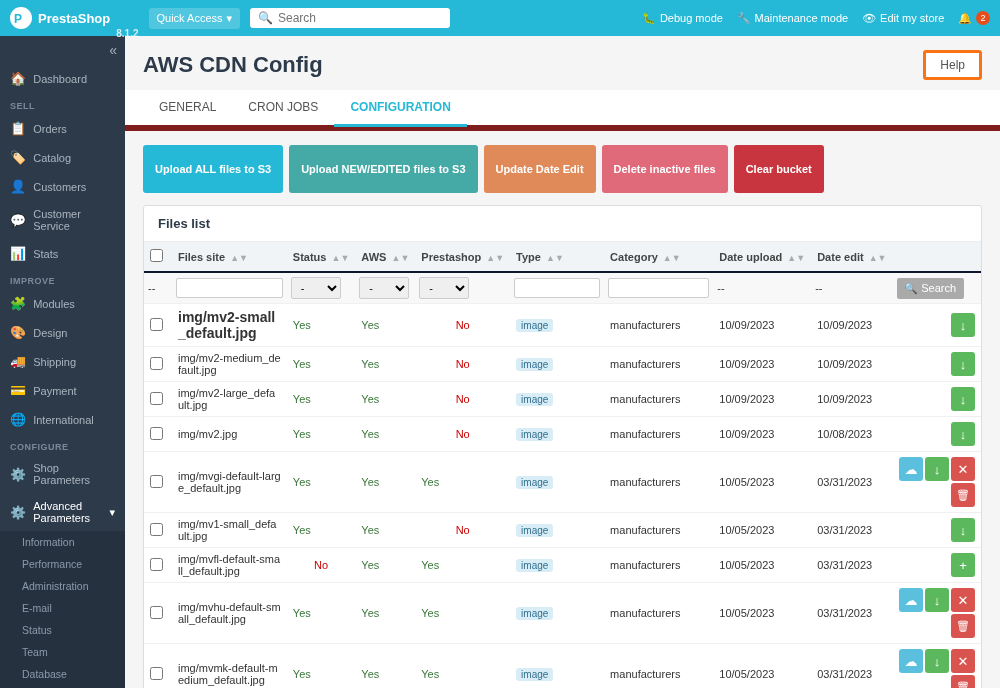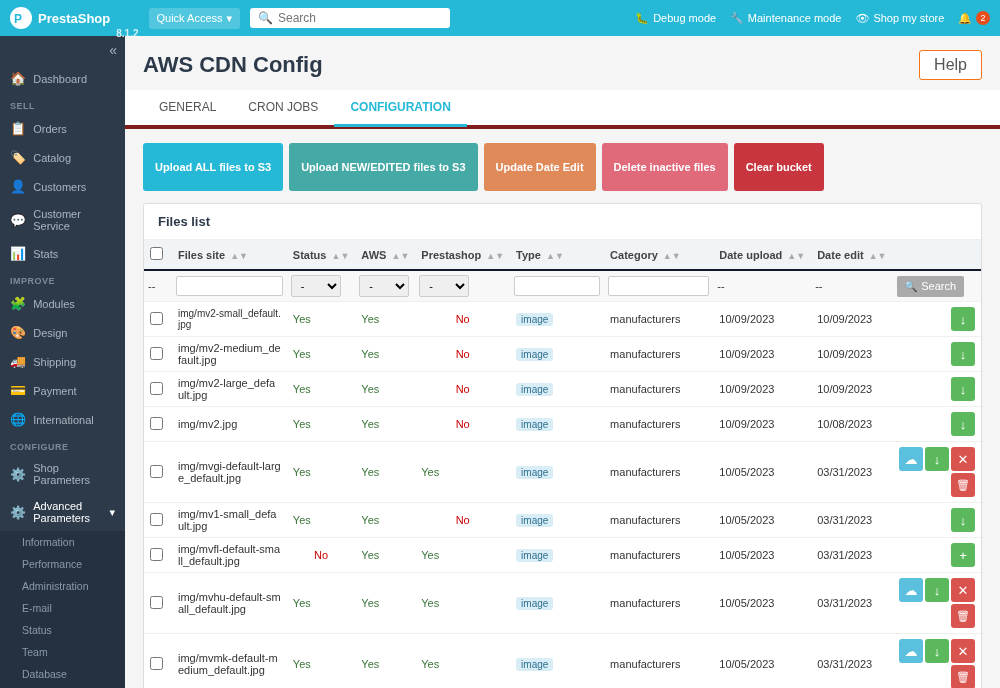--- a/index.html
+++ b/index.html
@@ -29,24 +29,24 @@
     .sidebar-item .icon { font-size: 13px; }
     .sidebar-sub { background: #263140; }
     .sidebar-sub-item { padding: 5px 10px 5px 22px; cursor: pointer; color: #8a9aaa; font-size: 10.5px; display: block; }
 
     
     .main { flex: 1; overflow-y: auto; background: #f5f5f5; }
     .breadcrumb { padding: 6px 18px; font-size: 11px; color: #777; background: #fff; border-bottom: 1px solid #e0e0e0; }
     .breadcrumb a { color: #25b9d7; text-decoration: none; }
     .page-header { display: flex; align-items: center; justify-content: space-between; padding: 14px 18px 10px; }
     .page-title { font-size: 22px; font-weight: bold; color: #2d3a4a; }
-    .help-btn { background: white; border: 1px solid #f97316; border-radius: 3px; padding: 5px 14px; cursor: pointer; font-size: 16px; color: #555; }
-
-    
-    .tabs { display: flex; padding: 0 18px; background: white; border-bottom: 4px solid #7f1d1d; }
+    .help-btn { background: white; border: 3px solid #f97316; border-radius: 3px; padding: 5px 14px; cursor: pointer; font-size: 12px; color: #555; }
+
+    
+    .tabs { display: flex; padding: 0 18px; background: white; border-bottom: 6px solid #7f1d1d; }
     .tab { padding: 10px 16px; cursor: pointer; font-size: 12px; color: #555; border-bottom: 3px solid transparent; margin-bottom: -2px; }
     .tab.active { color: #25b9d7; border-bottom-color: #25b9d7; font-weight: bold; }
 
     
     .content { padding: 14px 18px; }
 
     
     .action-buttons { display: flex; gap: 6px; margin-bottom: 12px; flex-wrap: wrap; }
     .btn { padding: 18px 12px; border: none; border-radius: 3px; cursor: pointer; font-size: 11px; font-weight: bold; }
     .btn-blue { background: #25b9d7; color: white; }
@@ -108,21 +108,21 @@
     <div class="topbar-right-item">
       <span>🐛</span>
       <span>Debug mode</span>
     </div>
     <div class="topbar-right-item">
       <span>🔧</span>
       <span>Maintenance mode</span>
     </div>
     <div class="topbar-right-item">
       <span>👁</span>
-      <span>Shop my store</span>
+      <span>Edit my store</span>
     </div>
     <div class="topbar-right-item">
       <span>🔔</span>
       <span class="notification-badge">2</span>
     </div>
   </div>
 </div>
 
 <div class="layout">
 
@@ -264,21 +264,21 @@
                 <td><input type="text" style=""></td>
                 <td><input type="text" style=""></td>
                 <td>--</td>
                 <td>--</td>
                 <td><button class="search-btn">🔍 Search</button></td>
               </tr>
             </thead>
             <tbody id="table-body">
             <tr>
                   <td><input type="checkbox" class="cb" style=""></td>
-                  <td style="font-size: 10px; max-width: 180px; word-break: break-all;">img/mv2-small_default.jpg</td>
+                  <td style="font-size: 14px; max-width: 180px; word-break: break-all; font-weight: bold;">img/mv2-small_default.jpg</td>
                   <td class="yes-text">Yes</td>
                   <td class="yes-text">Yes</td>
                   <td class="no-text">No</td>
                   <td><span class="tag-image">image</span></td>
                   <td>manufacturers</td>
                   <td>10/09/2023</td>
                   <td>10/09/2023</td>
                   <td>
                     <div class="actions-cell">
                       <button class="action-icon download" title="Download">↓</button>

